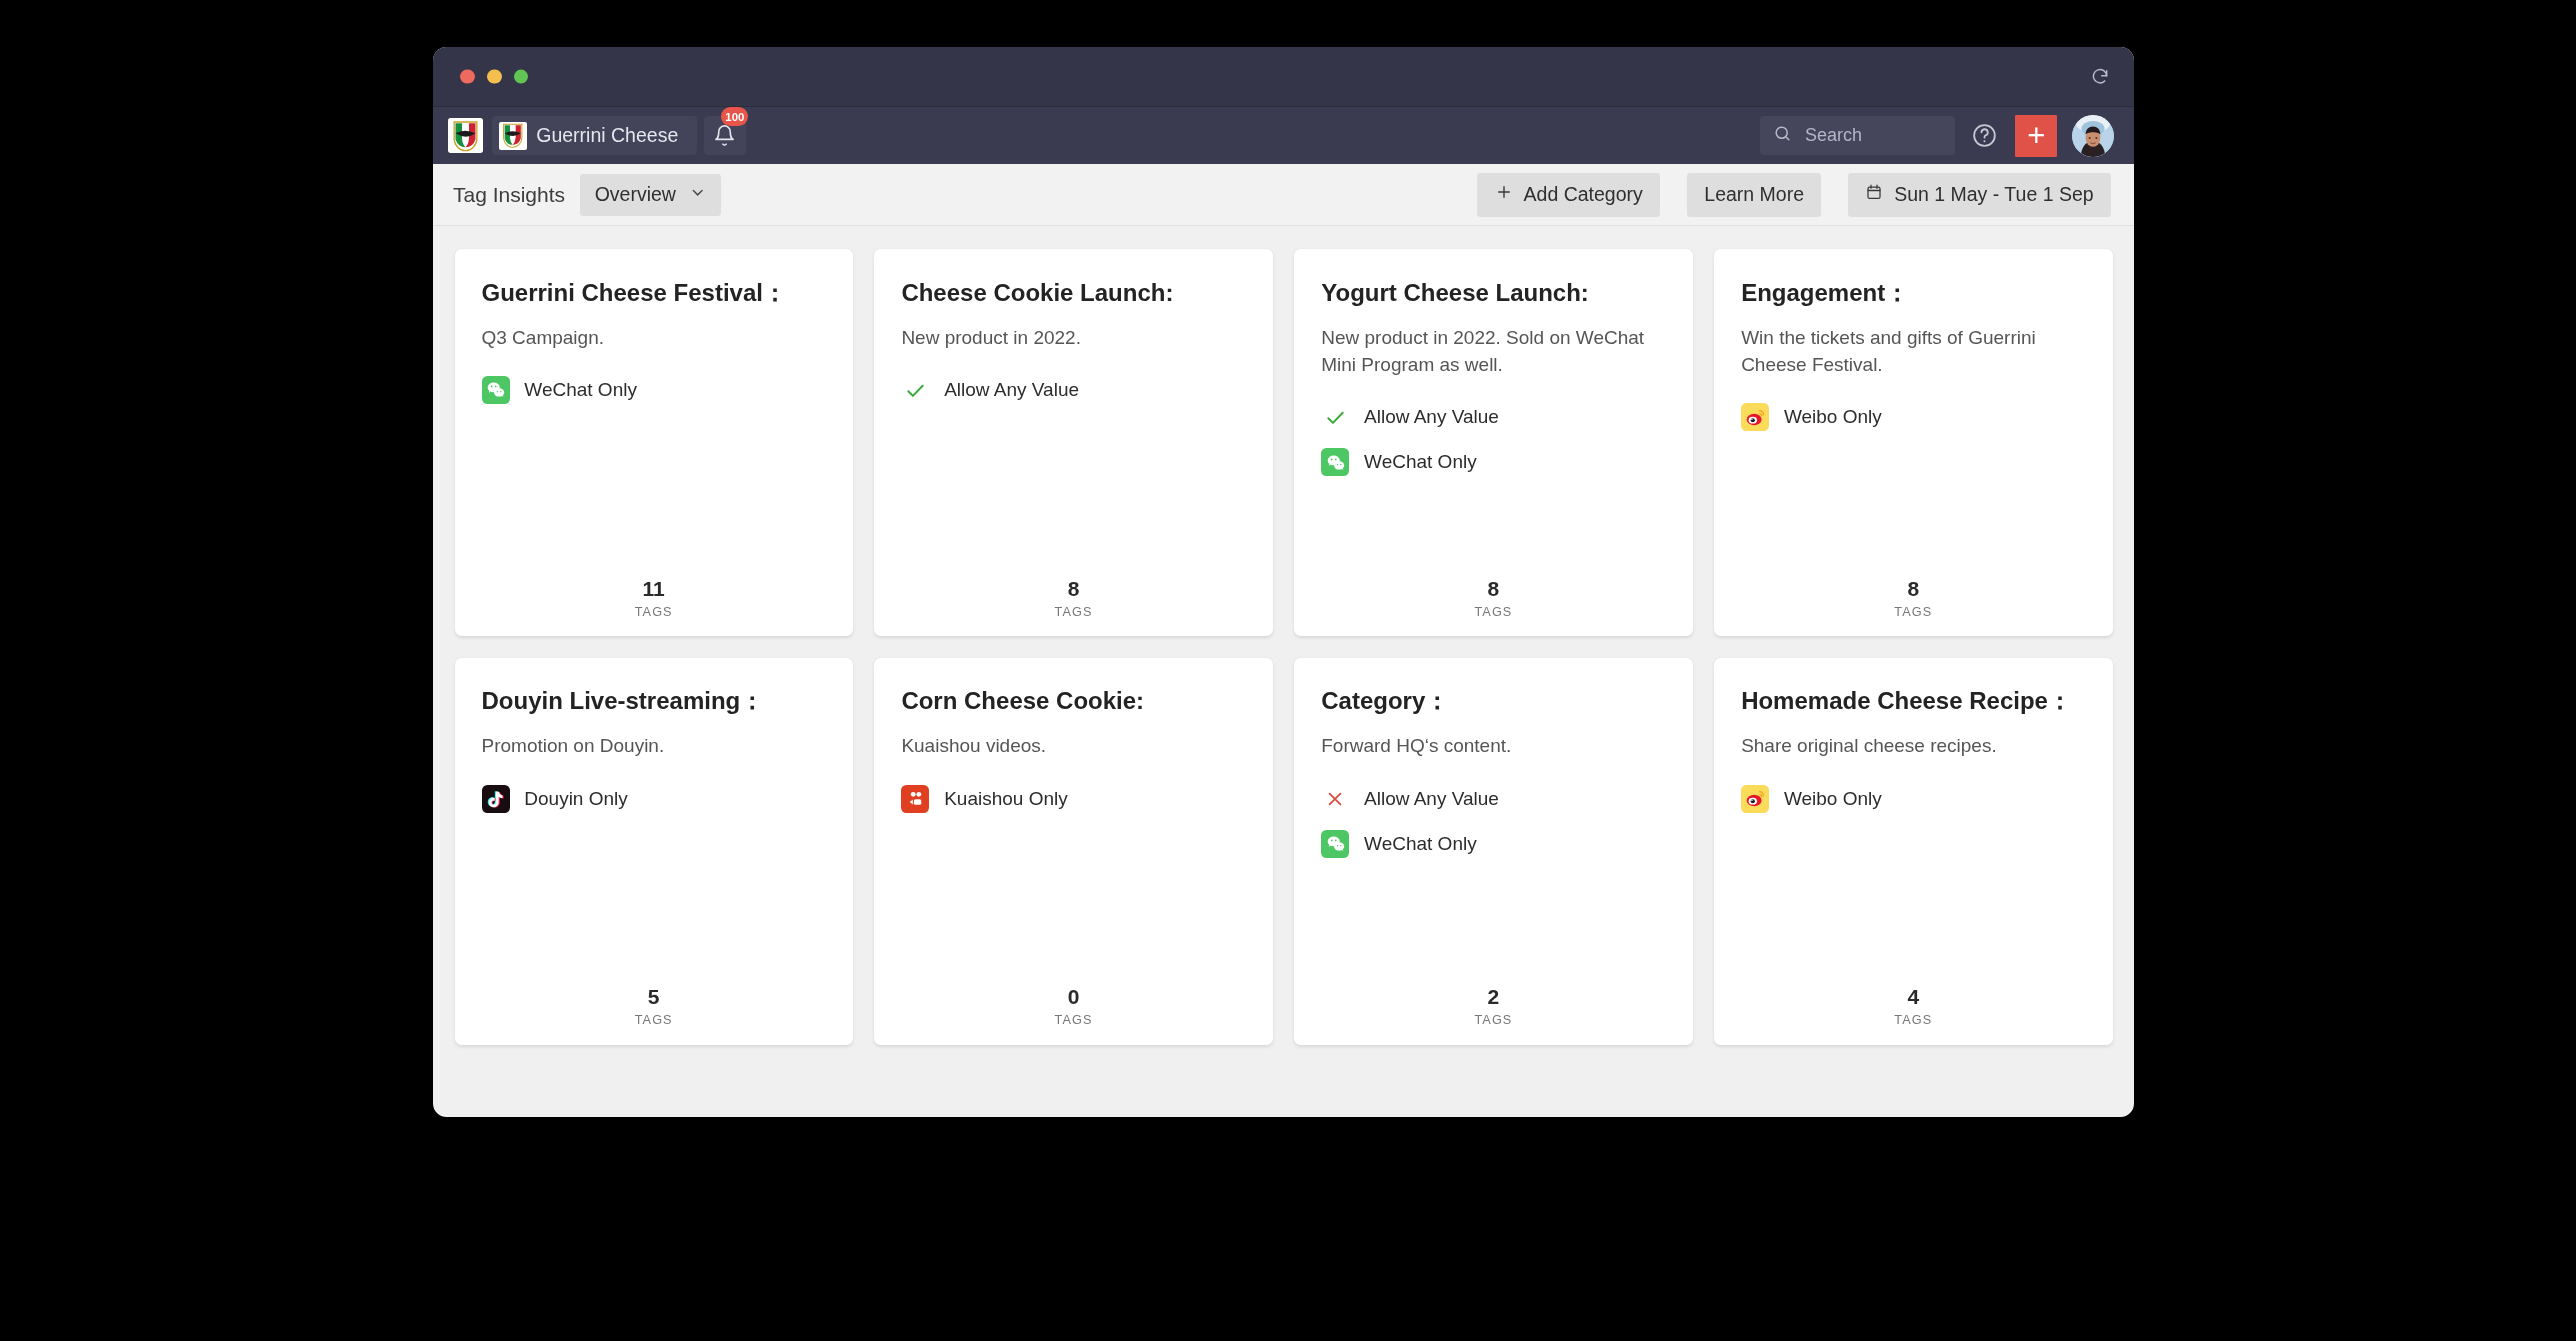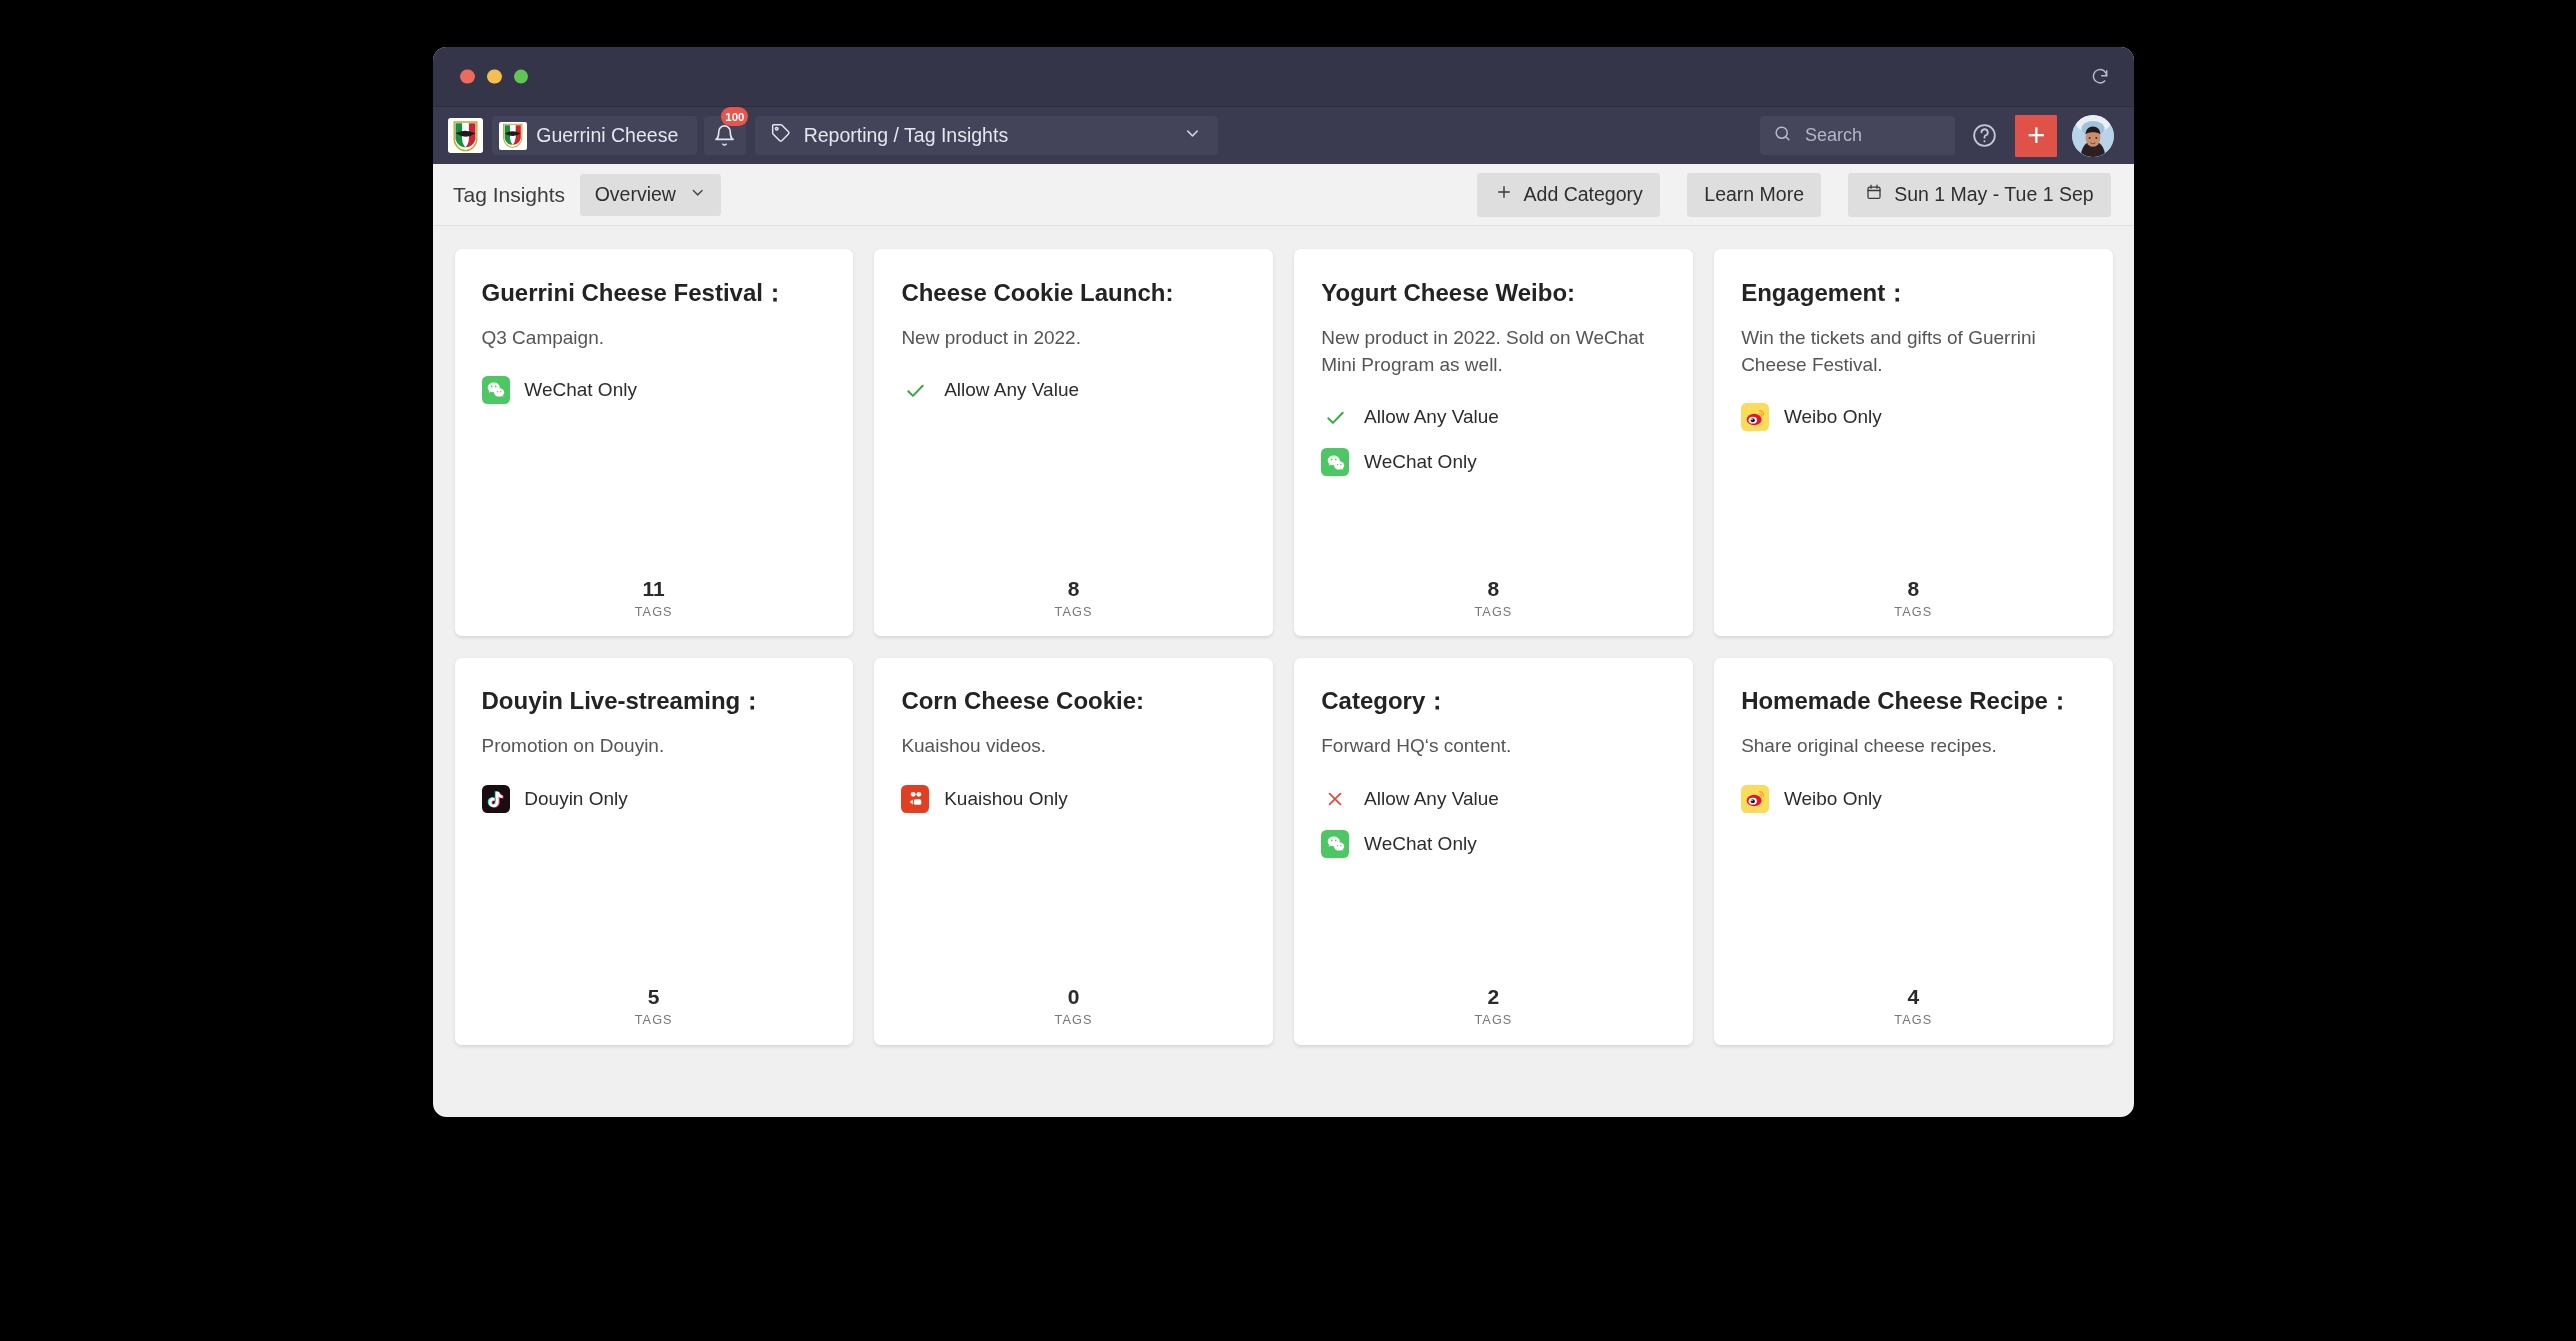--- a/index.html
+++ b/index.html
@@ -271,34 +271,20 @@
     </div>
 
     <div id="bell-btn">
       <svg width="23" height="23" viewBox="0 0 24 24" fill="none" stroke="#e3e3ec" stroke-width="1.7" stroke-linecap="round" stroke-linejoin="round">
         <path d="M18 8a6 6 0 1 0-12 0c0 7-3 8-3 8h18s-3-1-3-8"></path>
         <path d="M10.3 21a2 2 0 0 0 3.4 0"></path>
       </svg>
       <span id="bell-badge">100</span>
     </div>
 
-    <div id="nav-select">
-      <span>
-        <svg width="21.5" height="21.5" viewBox="0 0 24 24" fill="none" stroke="#e3e3ec" stroke-width="1.7" stroke-linejoin="round">
-          <path d="M20.6 13.4 13.4 20.6a2 2 0 0 1-2.8 0l-7.2-7.2A2 2 0 0 1 3 12V4a1 1 0 0 1 1-1h8a2 2 0 0 1 1.4.6l7.2 7.2a2 2 0 0 1 0 2.6z"></path>
-          <circle cx="7.5" cy="7.5" r="1.4"></circle>
-        </svg>
-      </span>
-      <span class="nav-label">Reporting / Tag Insights</span>
-      <span>
-        <svg width="19" height="19" viewBox="0 0 24 24" fill="none" stroke="#cfcfdd" stroke-width="1.9" stroke-linecap="round" stroke-linejoin="round">
-            <path d="M6 9l6 6 6-6"></path>
-          </svg>
-      </span>
-    </div>
 
     <div id="header-right">
       <div id="search-box">
         <span>
           <svg width="19" height="19" viewBox="0 0 24 24" fill="none" stroke="#b9b9c8" stroke-width="1.9" stroke-linecap="round">
               <circle cx="11" cy="11" r="7"></circle>
               <path d="M20 20l-3.6-3.6"></path>
             </svg>
         </span>
         <span>Search</span>
@@ -416,21 +402,21 @@
               </span>
               <span class="flag-label">Allow Any Value</span>
             </div>
           </div>
           <div class="card-footer">
             <div class="tag-count">8</div>
             <div class="tag-word">TAGS</div>
           </div>
         </div>
         <div class="card">
-          <div class="card-title">Yogurt Cheese Weibo:</div>
+          <div class="card-title">Yogurt Cheese Launch:</div>
           <div class="card-desc">New product in 2022. Sold on WeChat Mini Program as well.</div>
           <div class="card-flags">
             <div class="flag-row">
               <span class="mark-icon">
                 <svg width="23" height="23" viewBox="0 0 24 24" fill="none" stroke="#3aab3a" stroke-width="2.1" stroke-linecap="round" stroke-linejoin="round">
                   <path d="M4.5 12.8l4.8 4.8L19.5 7"></path>
                 </svg>
               </span>
               <span class="flag-label">Allow Any Value</span>
             </div>

